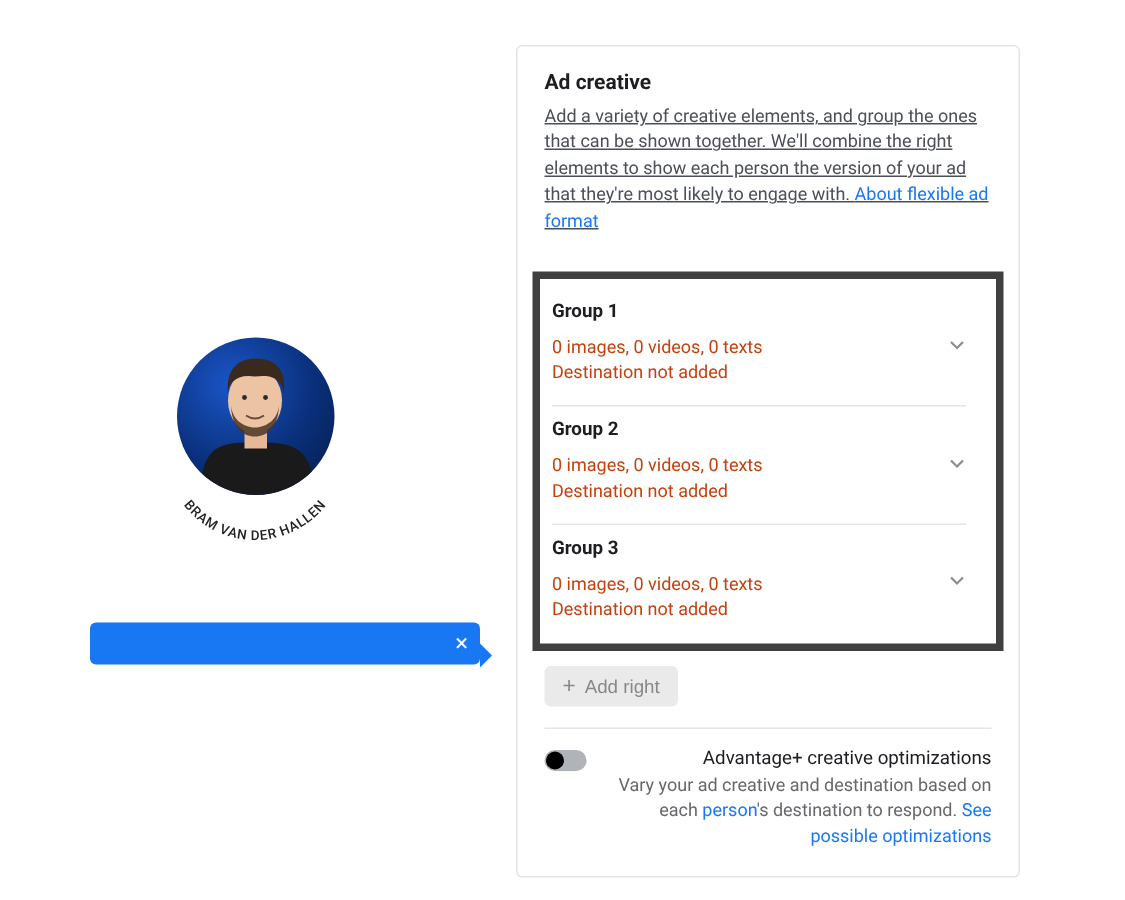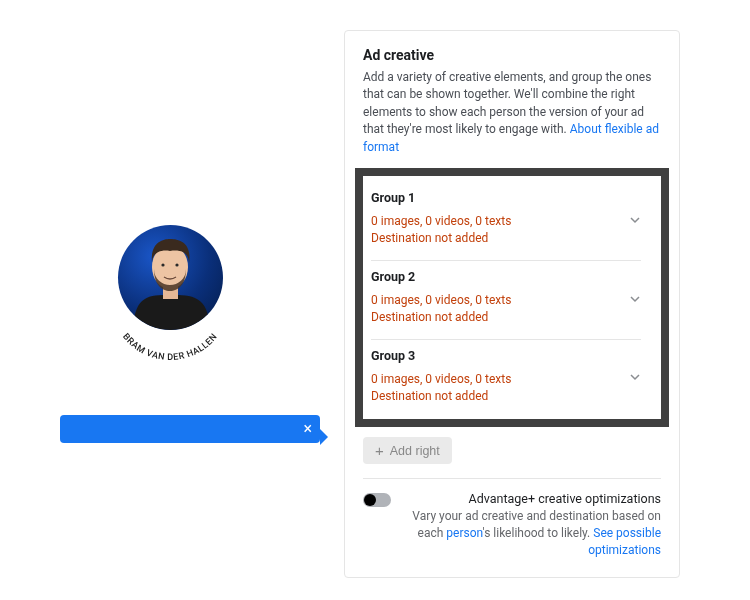--- a/index.html
+++ b/index.html
@@ -92,26 +92,27 @@
   }
   .panel h2 {
     font-size: 14px;
     font-weight: 700;
     margin-bottom: 6px;
   }
   .panel-desc {
     font-size: 12px;
     color: #4b4f56;
     line-height: 1.45;
-    margin-bottom: 12px;
+    margin-bottom: 25px;
+    text-decoration: underline;
   }
   .link { color: #1877f2; cursor:pointer; }
 
   .groups {
-    border: 8px solid #404040;
+    border: 5px solid #404040;
     margin: 0 -8px 10px -8px;
     padding: 6px 20px 4px 8px;
   }
   .group {
     position: relative;
     padding: 8px 0 10px 0;
   }
   .group-divider {
     height:1px;
     background:#e5e5e5;
@@ -274,17 +275,17 @@
     <span>Add right</span>
   </button>
 
   <div class="sep"></div>
 
   <div class="opt-row">
     <div class="toggle"></div>
     <div class="opt-text">
       <span class="title">Advantage+ creative optimizations</span>
       <span class="sub">
-        <span>Vary your ad creative and destination based on each </span><span class="link">person</span><span>'s likelihood to likely. </span><span class="link">See possible optimizations</span>
+        <span>Vary your ad creative and destination based on each </span><span class="link">person</span><span>'s destination to respond. </span><span class="link">See possible optimizations</span>
       </span>
     </div>
   </div>
 </div>
 
 </body></html>

